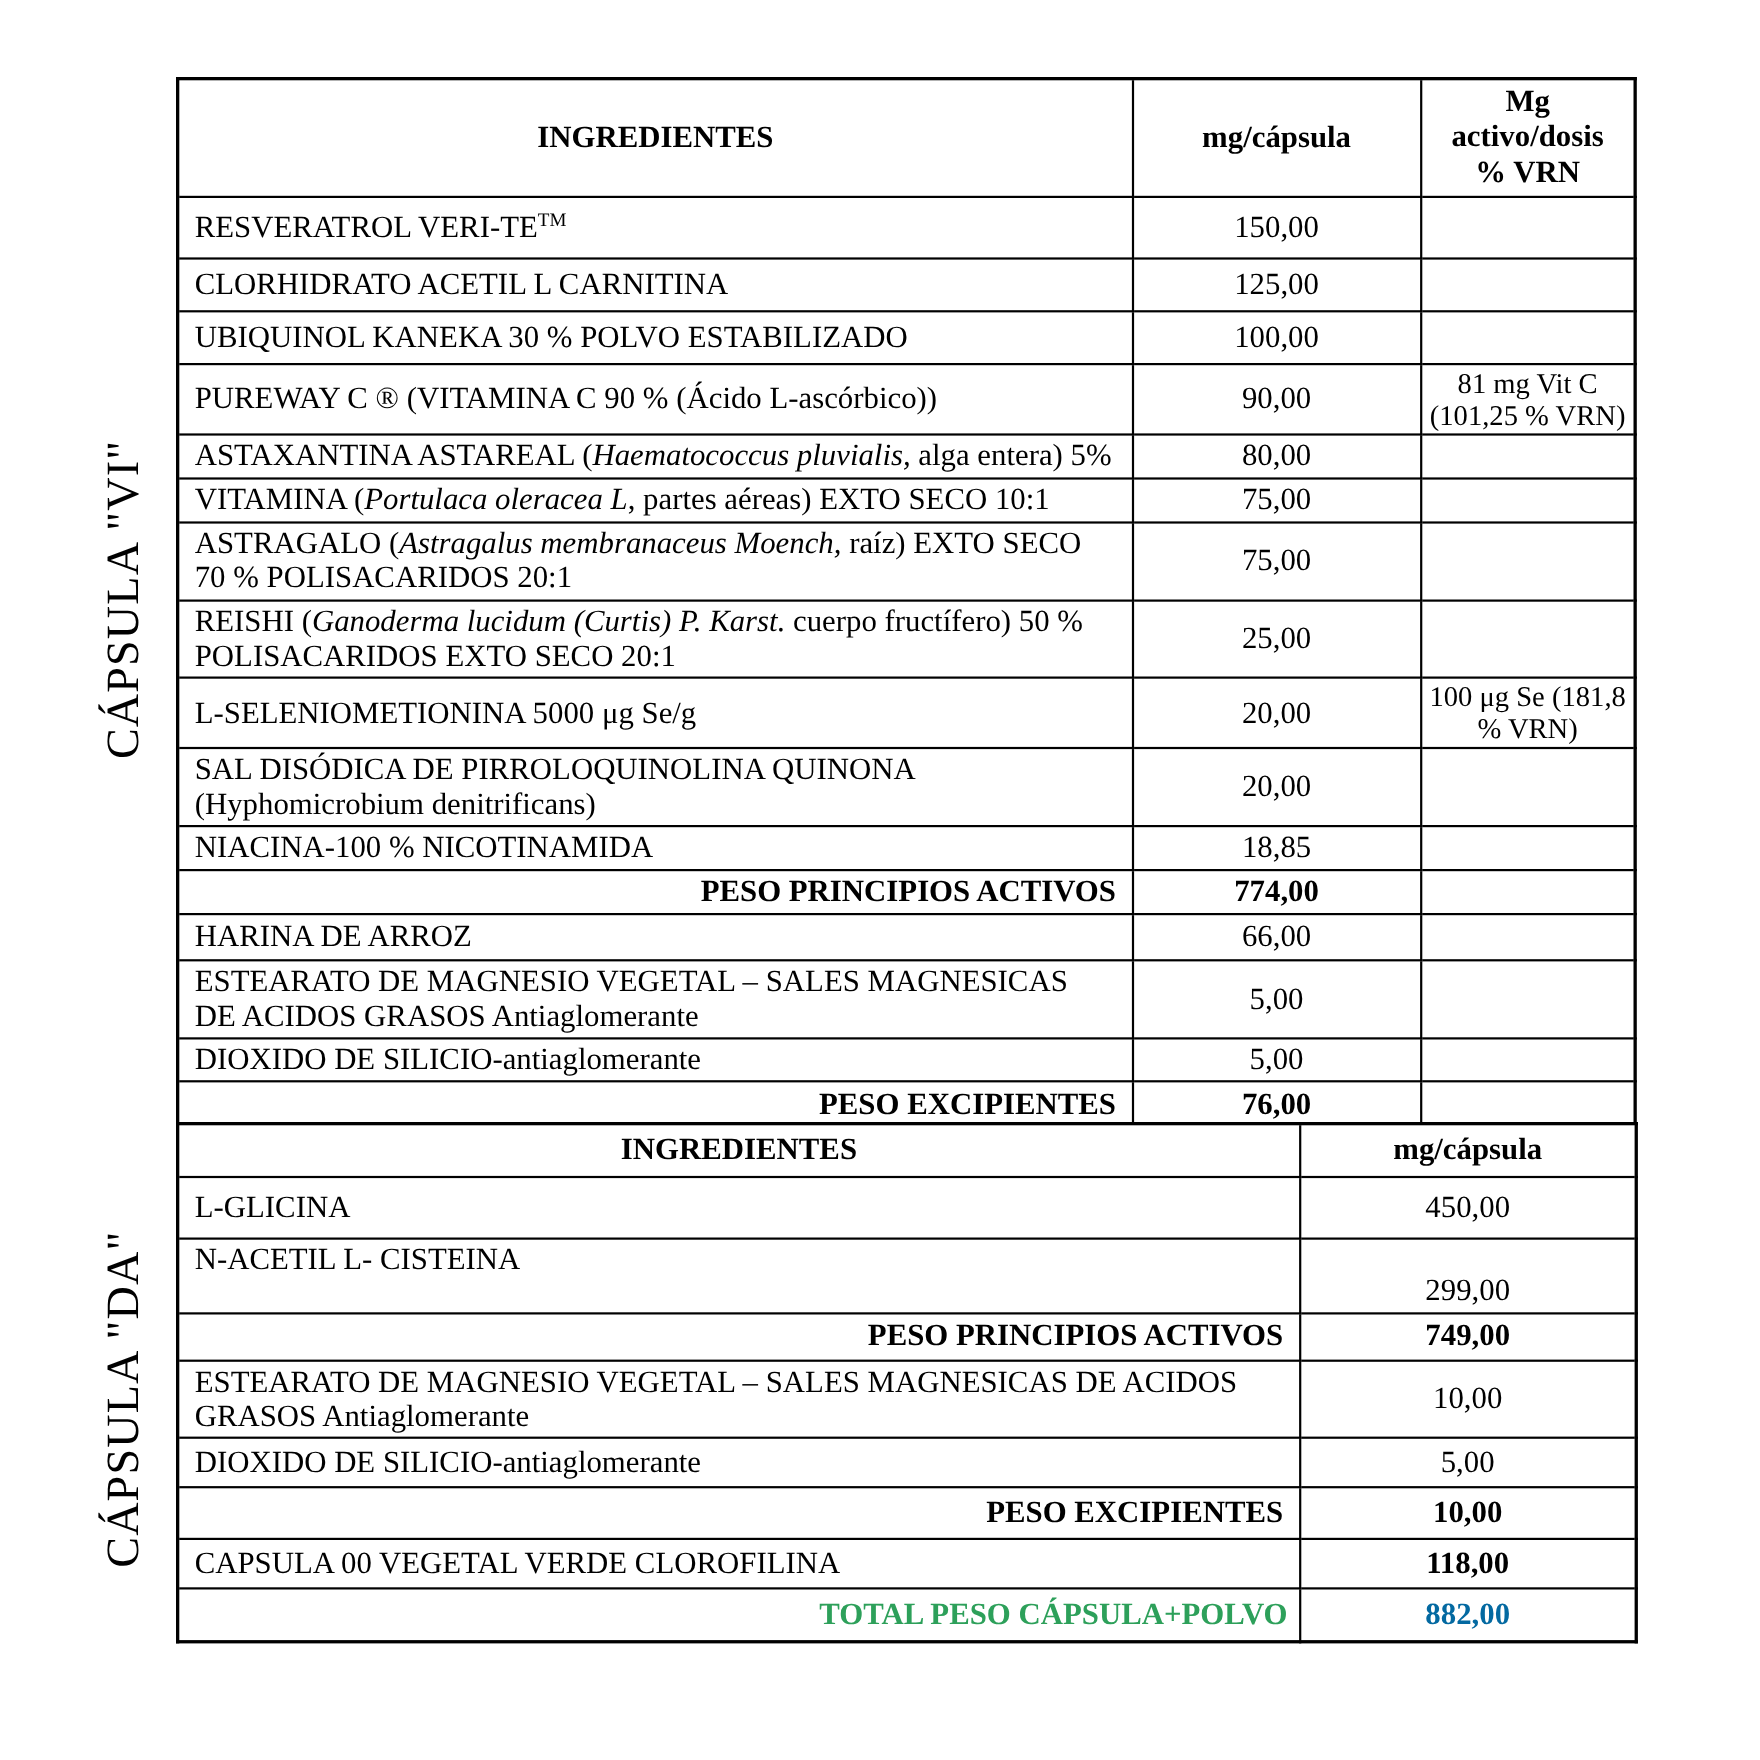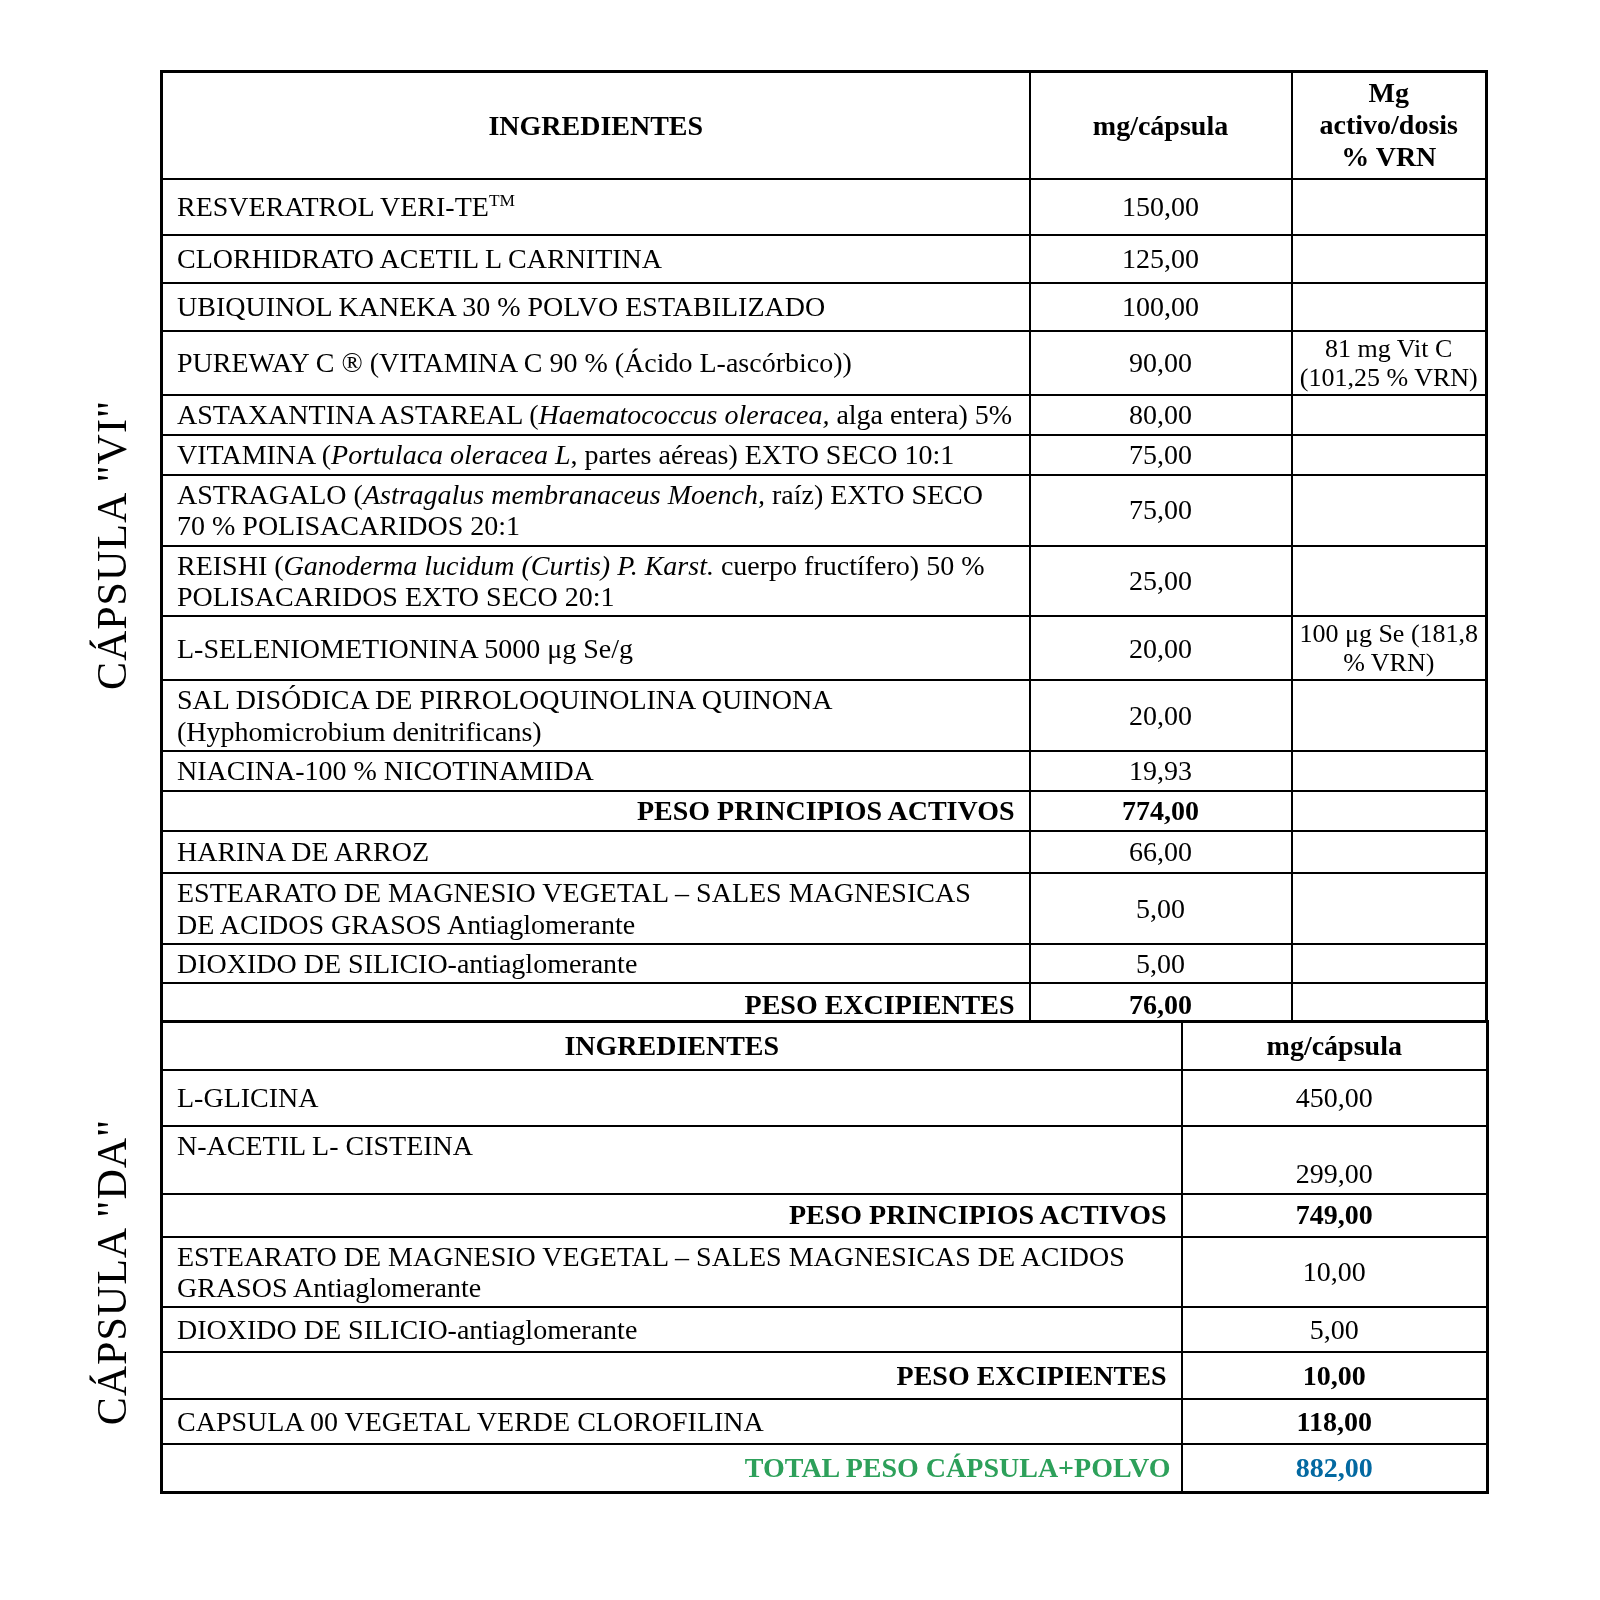--- a/index.html
+++ b/index.html
@@ -106,21 +106,21 @@
         <td class="name-cell"><span>UBIQUINOL KANEKA 30 % POLVO ESTABILIZADO</span></td>
         <td class="mg-cell">100,00</td>
         <td class="vrn-cell"></td>
       </tr>
       <tr class="row-normal" style="height: 56px;">
         <td class="name-cell"><span>PUREWAY C ® (VITAMINA C 90 % (Ácido L-ascórbico))</span></td>
         <td class="mg-cell">90,00</td>
         <td class="vrn-cell">81 mg Vit C (101,25 % VRN)</td>
       </tr>
       <tr class="row-normal" style="height: 40px;">
-        <td class="name-cell"><span>ASTAXANTINA ASTAREAL (</span><i>Haematococcus oleracea,</i><span> alga entera) 5%</span></td>
+        <td class="name-cell"><span>ASTAXANTINA ASTAREAL (</span><i>Haematococcus pluvialis,</i><span> alga entera) 5%</span></td>
         <td class="mg-cell">80,00</td>
         <td class="vrn-cell"></td>
       </tr>
       <tr class="row-normal" style="height: 40px;">
         <td class="name-cell"><span>VITAMINA (</span><i>Portulaca oleracea L</i><span>, partes aéreas) EXTO SECO 10:1</span></td>
         <td class="mg-cell">75,00</td>
         <td class="vrn-cell"></td>
       </tr>
       <tr class="row-normal" style="height: 57px;">
         <td class="name-cell"><span>ASTRAGALO (</span><i>Astragalus membranaceus Moench,</i><span> raíz) EXTO SECO 70 % POLISACARIDOS 20:1</span></td>
@@ -137,21 +137,21 @@
         <td class="mg-cell">20,00</td>
         <td class="vrn-cell">100 μg Se (181,8 % VRN)</td>
       </tr>
       <tr class="row-normal" style="height: 55px;">
         <td class="name-cell"><span>SAL DISÓDICA DE PIRROLOQUINOLINA QUINONA (Hyphomicrobium denitrificans)</span></td>
         <td class="mg-cell">20,00</td>
         <td class="vrn-cell"></td>
       </tr>
       <tr class="row-normal" style="height: 40px;">
         <td class="name-cell"><span>NIACINA-100 % NICOTINAMIDA</span></td>
-        <td class="mg-cell">19,93</td>
+        <td class="mg-cell">18,85</td>
         <td class="vrn-cell"></td>
       </tr>
       <tr class="row-summary" style="height: 40px;">
         <td class="name-cell"><span>PESO PRINCIPIOS ACTIVOS</span></td>
         <td class="mg-cell">774,00</td>
         <td class="vrn-cell"></td>
       </tr>
       <tr class="row-normal" style="height: 42px;">
         <td class="name-cell"><span>HARINA DE ARROZ</span></td>
         <td class="mg-cell">66,00</td>

